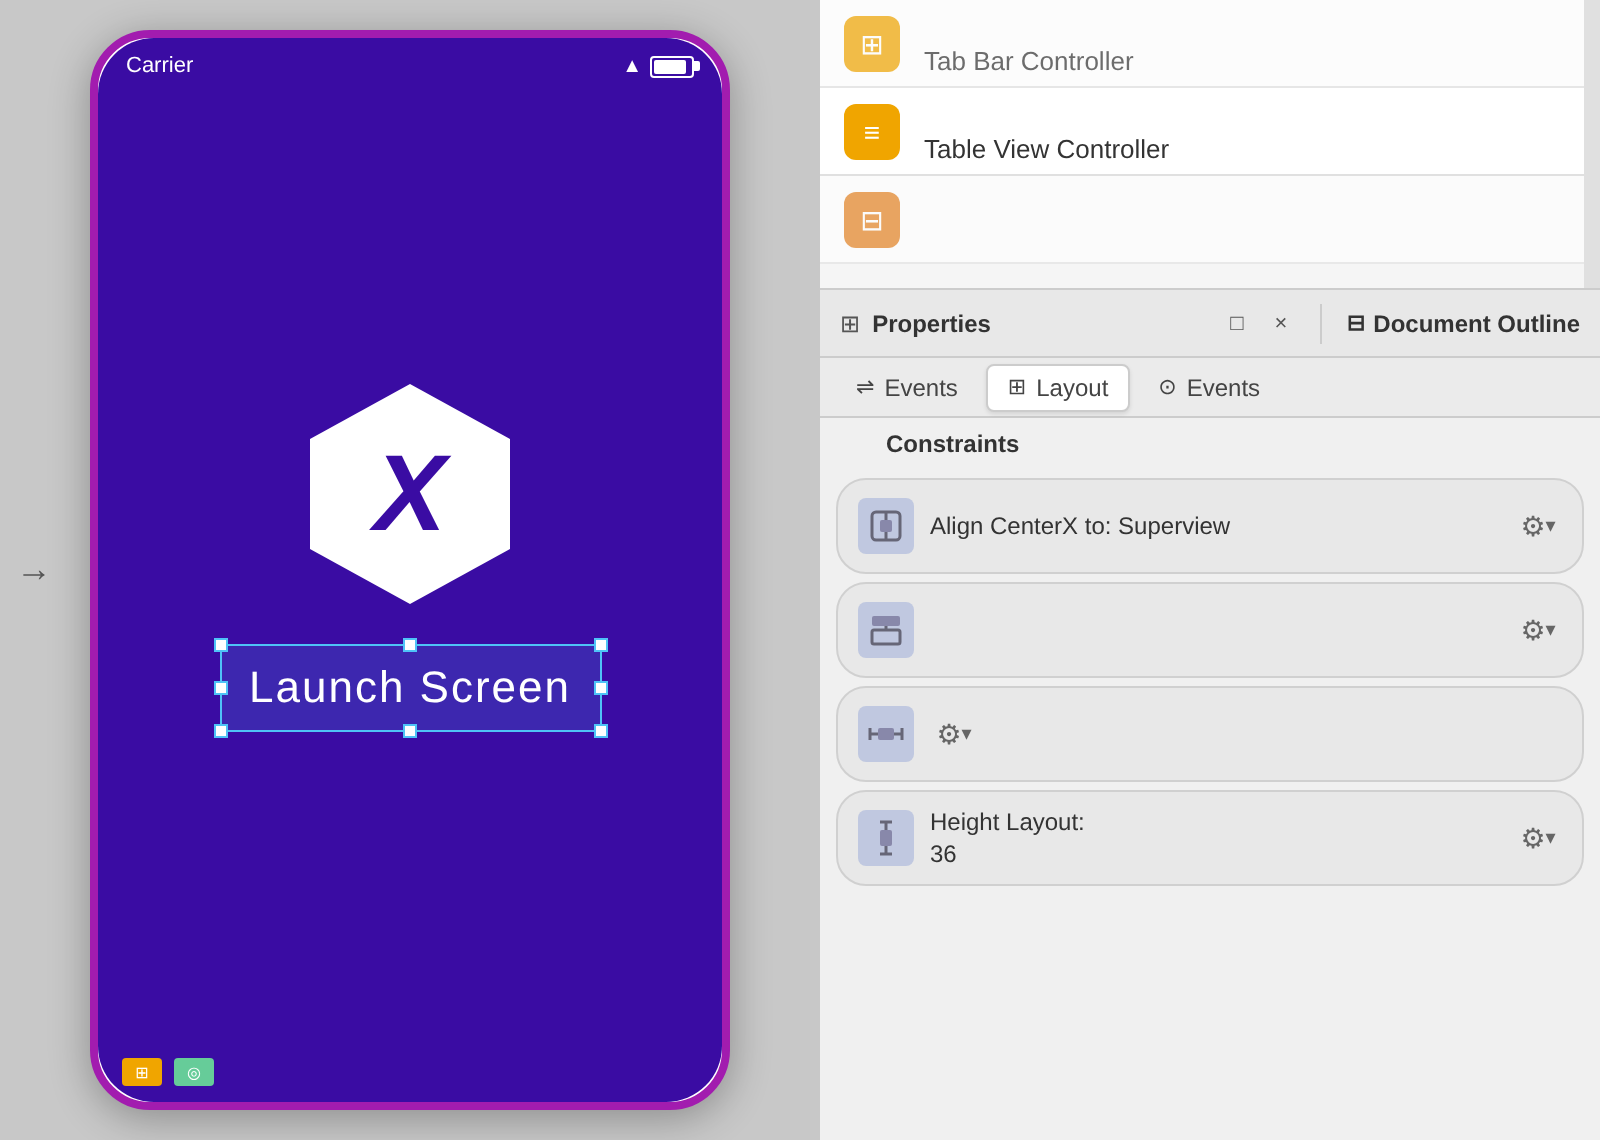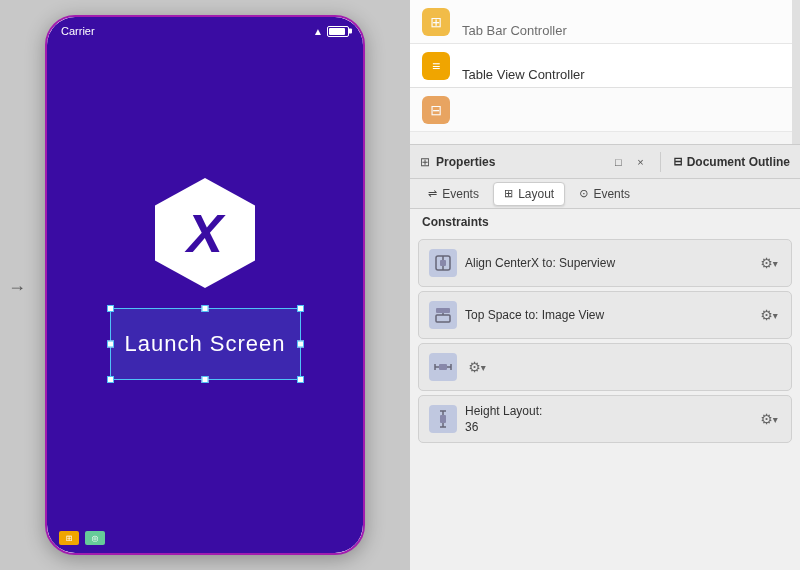--- a/index.html
+++ b/index.html
@@ -22,21 +22,21 @@
       align-items: center;
       justify-content: center;
     }
 
     
     .iphone-frame {
       width: 320px;
       height: 540px;
       background: #ffffff;
       border-radius: 30px;
-      border: 2px solid #a21caf;
+      border: 4px solid #a21caf;
       position: relative;
       overflow: hidden;
       box-shadow: 0 4px 20px rgba(0,0,0,0.3);
     }
 
     .iphone-screen {
       width: 100%;
       height: 100%;
       background: #3a0ca3;
       border-radius: 28px;
@@ -139,21 +139,21 @@
     
     .launch-label-wrapper {
       position: relative;
       display: flex;
       align-items: center;
       justify-content: center;
     }
 
     .launch-label-selection {
       border: 1.5px solid #4fc3f7;
-      padding: 22px 14px;
+      padding: 8px 14px;
       position: relative;
       background: rgba(79,195,247,0.15);
     }
 
     .launch-label {
       font-size: 22px;
       font-weight: 300;
       color: #ffffff;
       letter-spacing: 1px;
       white-space: nowrap;
@@ -369,36 +369,37 @@
       font-size: 11px;
     }
 
     
     .constraints-header {
       padding: 6px 12px;
       font-size: 12px;
       font-weight: 600;
       color: #333;
       background: #f0f0f0;
+      margin-left: 21px;
     }
 
     
     .constraints-list {
       flex: 1;
       overflow-y: auto;
       padding: 4px 8px;
       display: flex;
       flex-direction: column;
       gap: 4px;
     }
 
     .constraint-row {
       background: #e8e8e8;
       border: 1px solid #d0d0d0;
-      border-radius: 5px;
+      border-radius: 15px;
       padding: 6px 10px;
       display: flex;
       align-items: center;
       gap: 8px;
       min-height: 48px;
     }
 
     .constraint-icon {
       width: 28px;
       height: 28px;
@@ -576,21 +577,20 @@
 
       <div class="constraint-row">
         <div class="constraint-icon">
           <svg viewBox="0 0 20 20" fill="none">
             <rect x="3" y="3" width="14" height="5" rx="1" fill="#88a"></rect>
             <rect x="3" y="10" width="14" height="7" rx="1" stroke="#667" stroke-width="1.5" fill="none"></rect>
             <line x1="10" y1="8" x2="10" y2="10" stroke="#667" stroke-width="1.5"></line>
           </svg>
         </div>
         <div class="constraint-text">
-          <span class="constraint-title">Top Space to: Image View</span>
         </div>
         <div class="constraint-gear">
           <span class="constraint-gear-icon">⚙</span>
           <span class="chevron-icon">▾</span>
         </div>
       </div>
 
       <div class="constraint-row">
         <div class="constraint-icon">
           <svg viewBox="0 0 20 20" fill="none">

